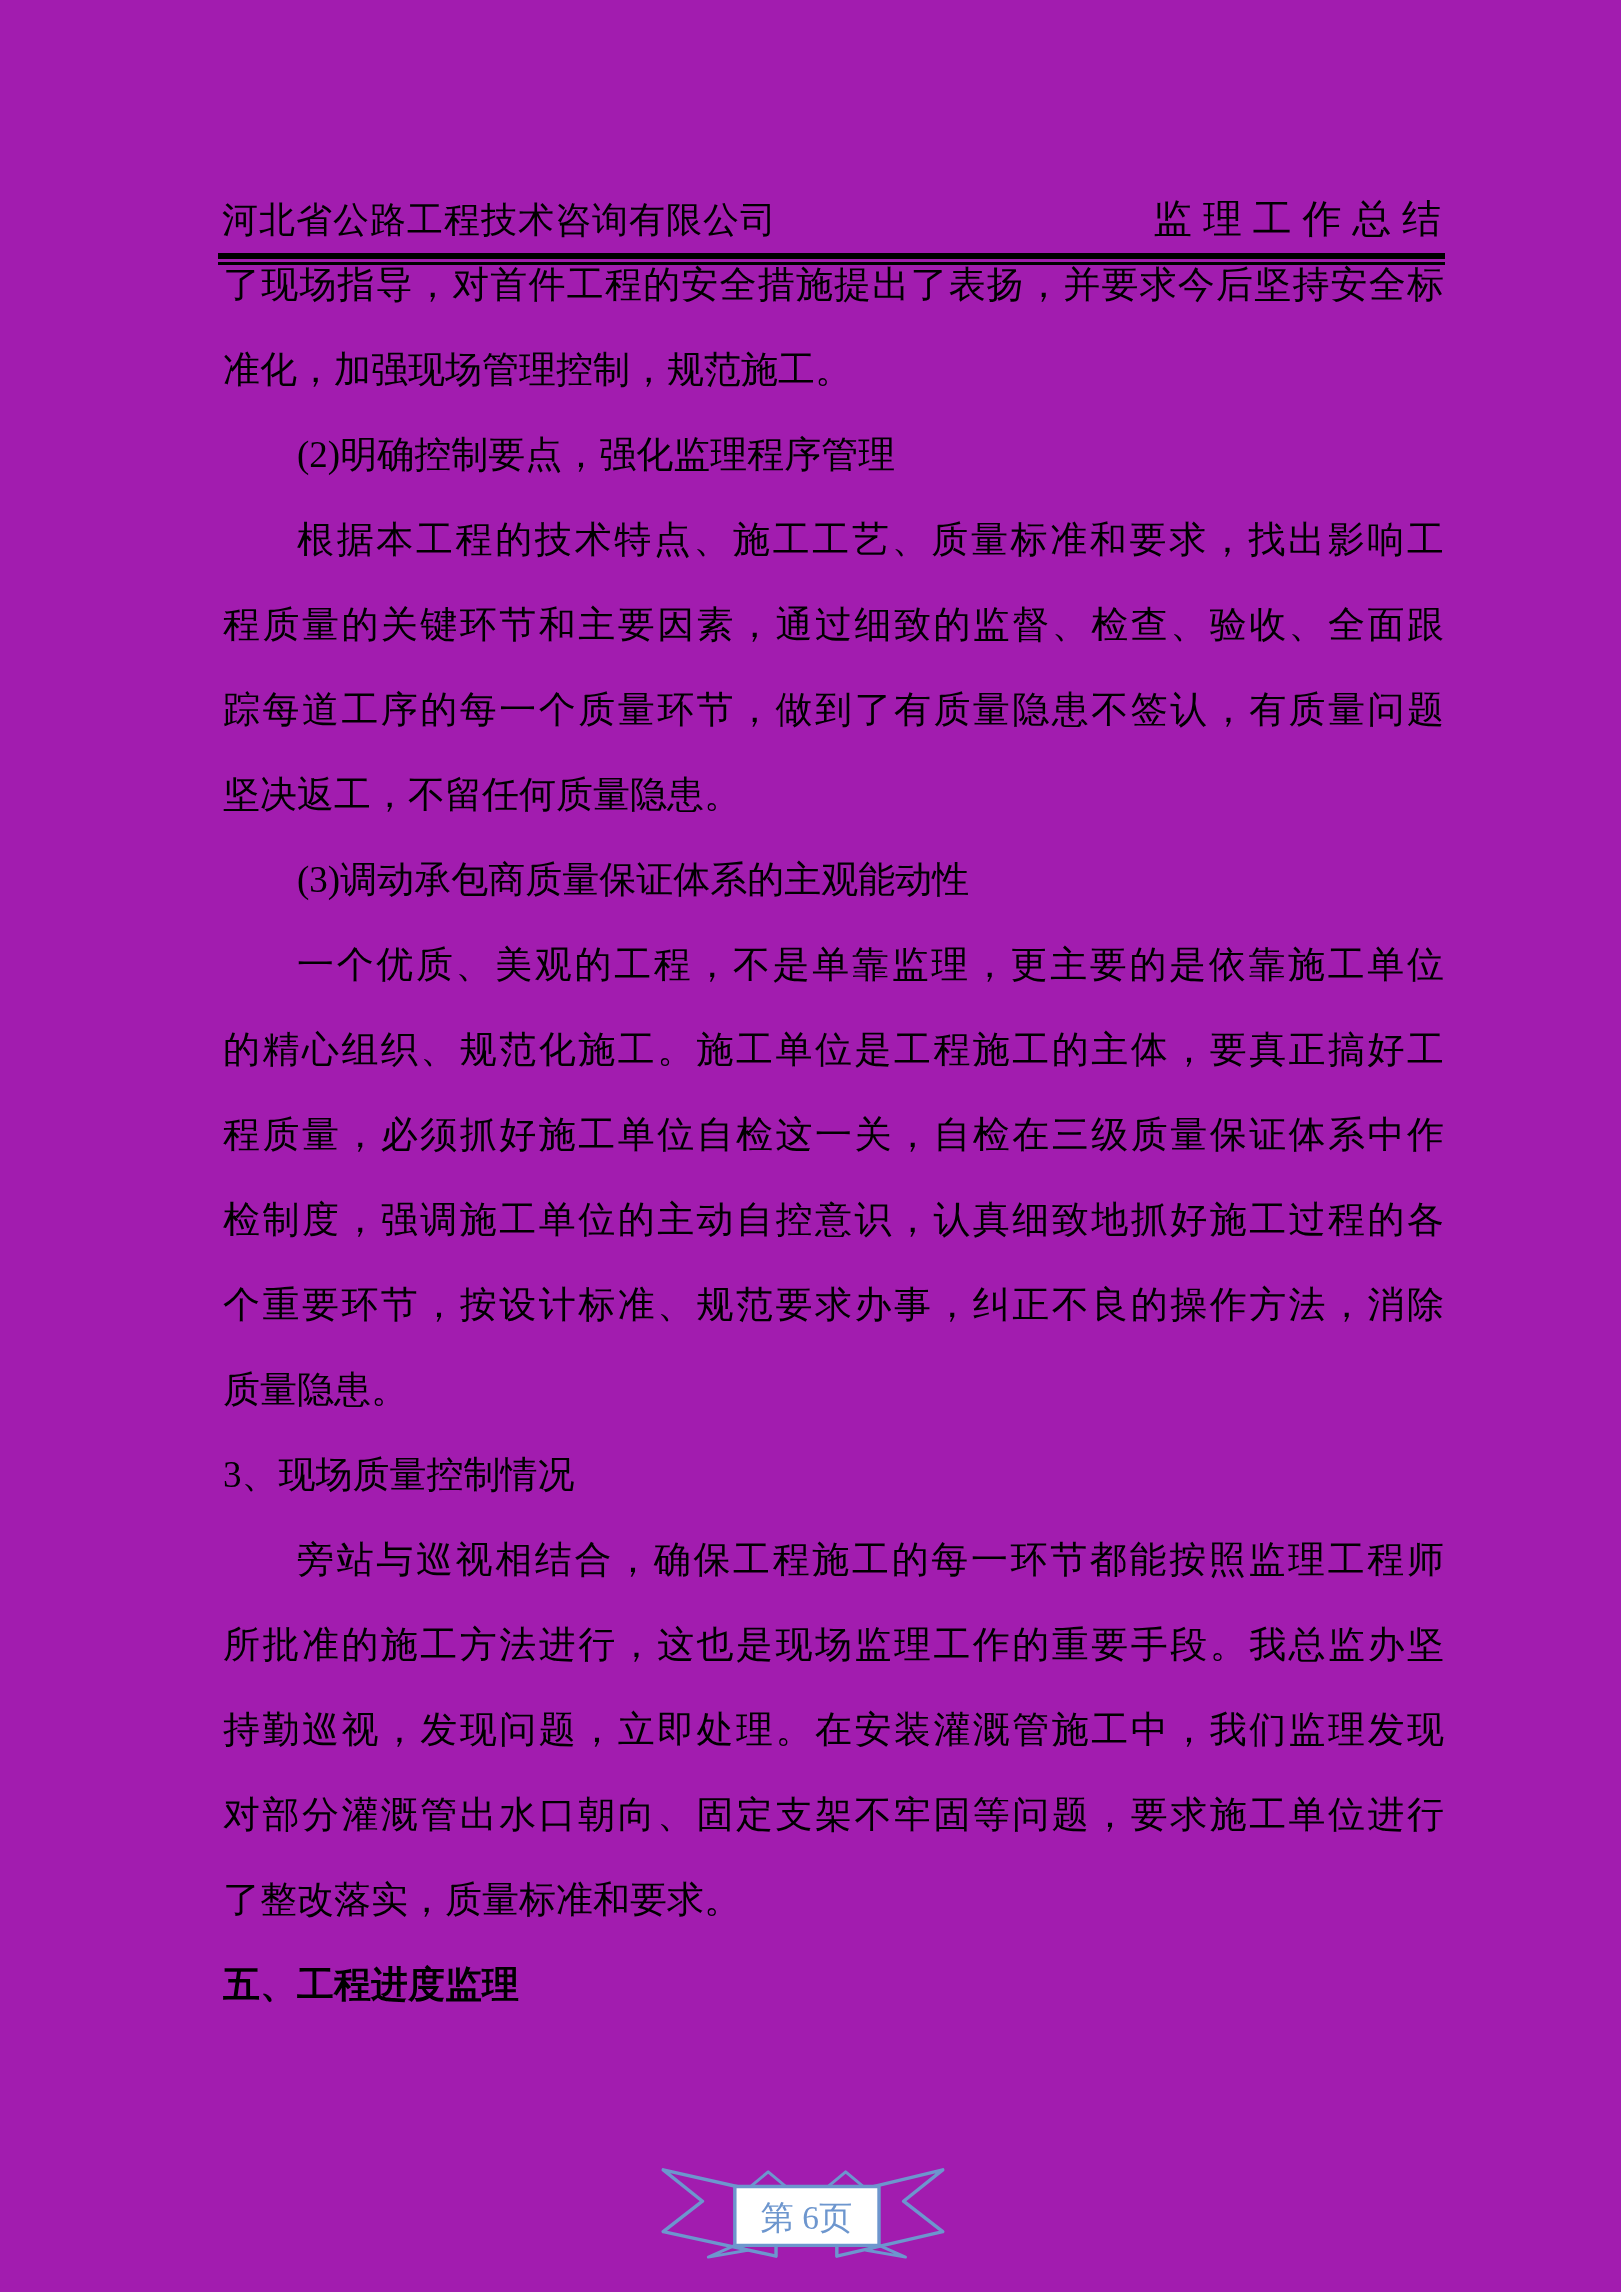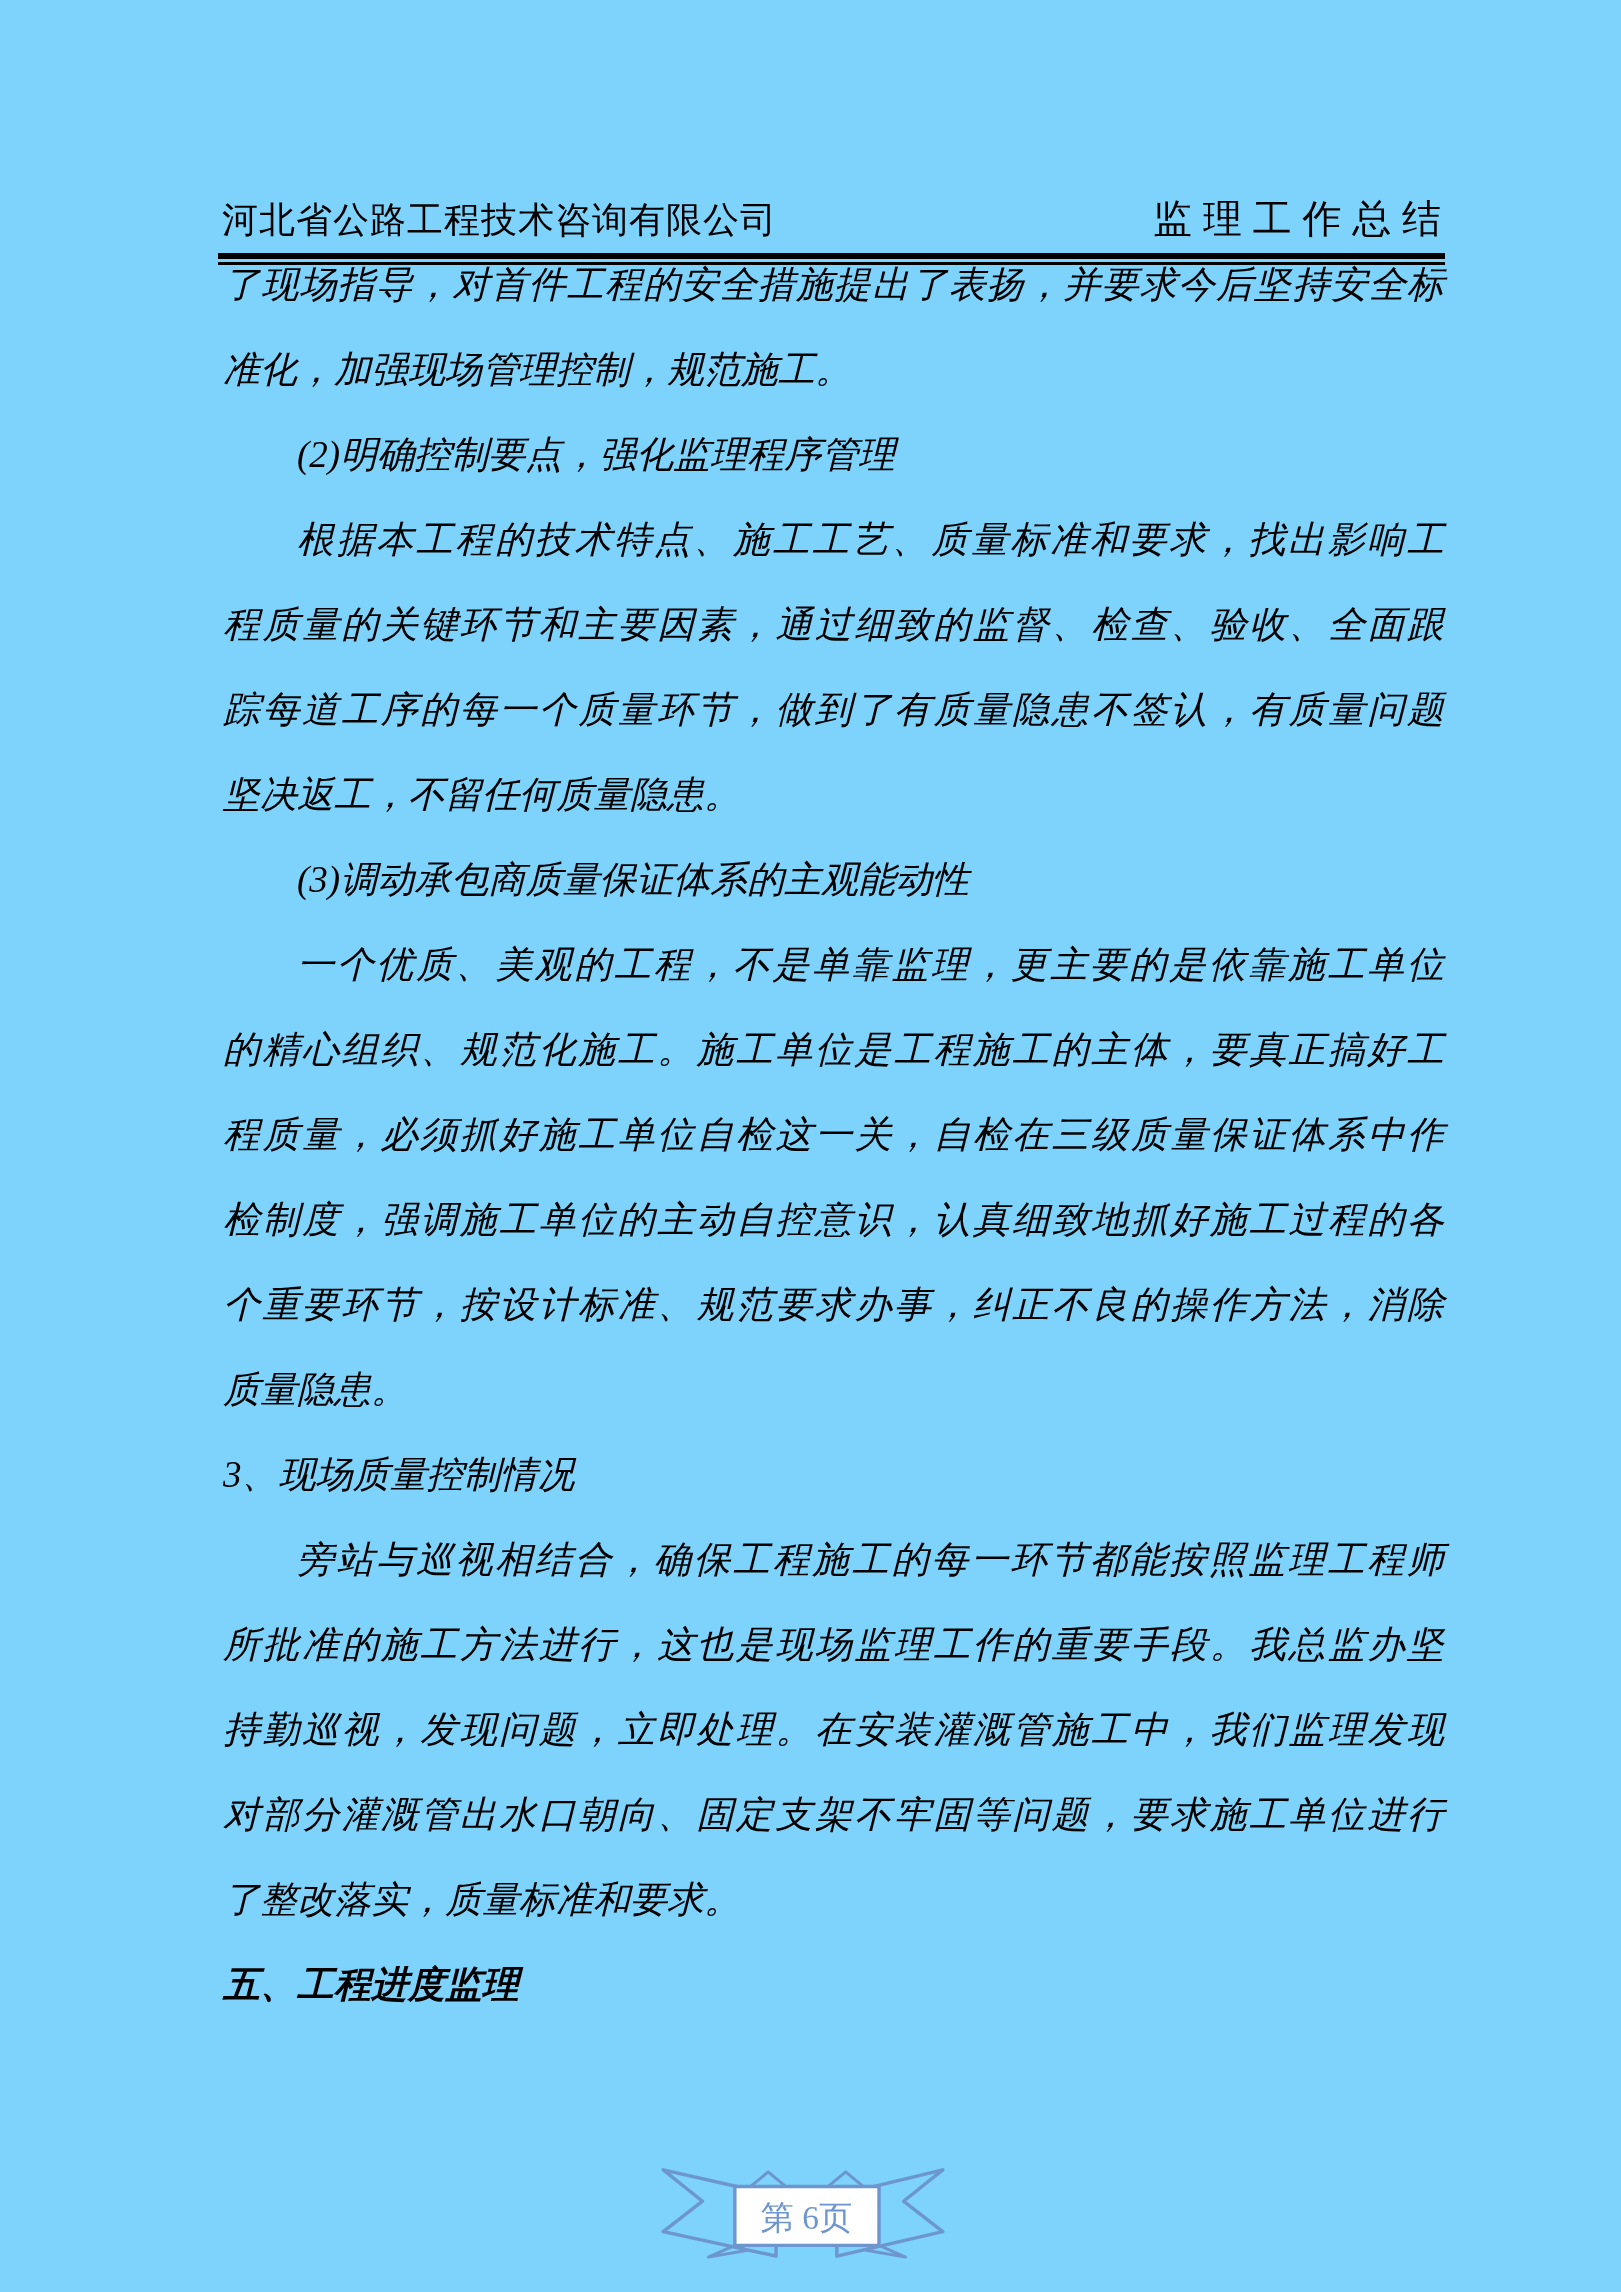--- a/index.html
+++ b/index.html
@@ -1,19 +1,19 @@
 <!DOCTYPE html>
 <html><head>
 <meta charset="utf-8">
 <style>
   html,body { margin:0; padding:0; background:#ffffff; }
   .page {
     position:relative;
     width:1621px; height:2293px;
-    background:#7dd3fc;
+    background:#a21caf;
     overflow:hidden;
     font-family:"Liberation Serif", serif;
     color:#000;
   }
   
   .hdr {
     position:absolute; left:218px; top:192px; width:1227px;
   }
   .hdr-row {
     display:flex; justify-content:space-between; align-items:baseline;
@@ -22,21 +22,21 @@
   .hdr-company { font-size:36px; letter-spacing:1px; }
   .hdr-title   { font-size:39px; letter-spacing:10.8px; margin-right:-10.8px; }
   .rule-thick { margin-top:6.9px; height:5.9px; background:#000; }
   .rule-thin  { margin-top:2.9px; height:2.9px; background:#000; }
   
   .doc-body {
     position:absolute; left:223px; top:242px; width:1221px;
     font-size:37px; line-height:85px;
     text-justify:inter-character;
   }
-  .line { white-space:nowrap;font-style:italic; }
+  .line { white-space:nowrap; }
   .line.justify {
     white-space:normal;
     text-align:justify;
     text-align-last:justify;
   }
   .line.indent { text-indent:74px; }
   .line.bold { font-weight:bold; }
   
   .ftr {
     position:absolute; left:624px; top:2151px; width:358px; height:123px;

